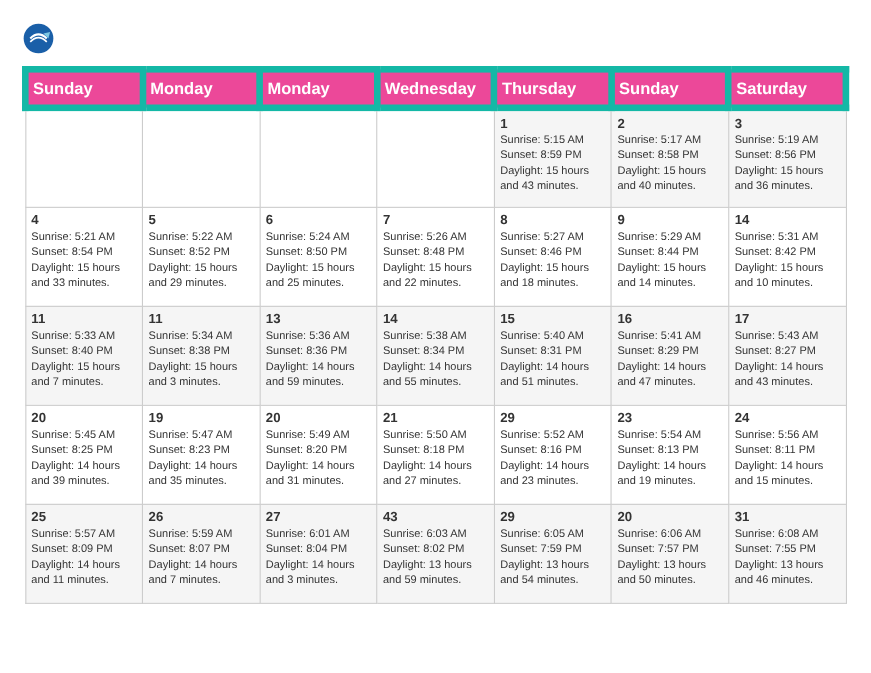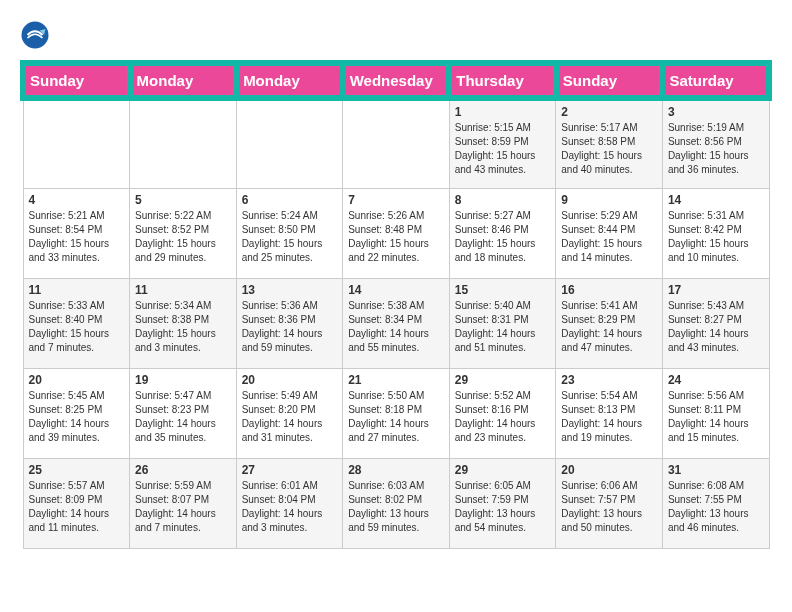--- a/index.html
+++ b/index.html
@@ -241,21 +241,21 @@
         </td>
         <td>
           <span class="day-number">26</span>
           <div class="cell-content">Sunrise: 5:59 AM<br>Sunset: 8:07 PM<br>Daylight: 14 hours and 7 minutes.</div>
         </td>
         <td>
           <span class="day-number">27</span>
           <div class="cell-content">Sunrise: 6:01 AM<br>Sunset: 8:04 PM<br>Daylight: 14 hours and 3 minutes.</div>
         </td>
         <td>
-          <span class="day-number">28</span>
+          <span class="day-number">43</span>
           <div class="cell-content">Sunrise: 6:03 AM<br>Sunset: 8:02 PM<br>Daylight: 13 hours and 59 minutes.</div>
         </td>
         <td>
           <span class="day-number">29</span>
           <div class="cell-content">Sunrise: 6:05 AM<br>Sunset: 7:59 PM<br>Daylight: 13 hours and 54 minutes.</div>
         </td>
         <td>
           <span class="day-number">20</span>
           <div class="cell-content">Sunrise: 6:06 AM<br>Sunset: 7:57 PM<br>Daylight: 13 hours and 50 minutes.</div>
         </td>

